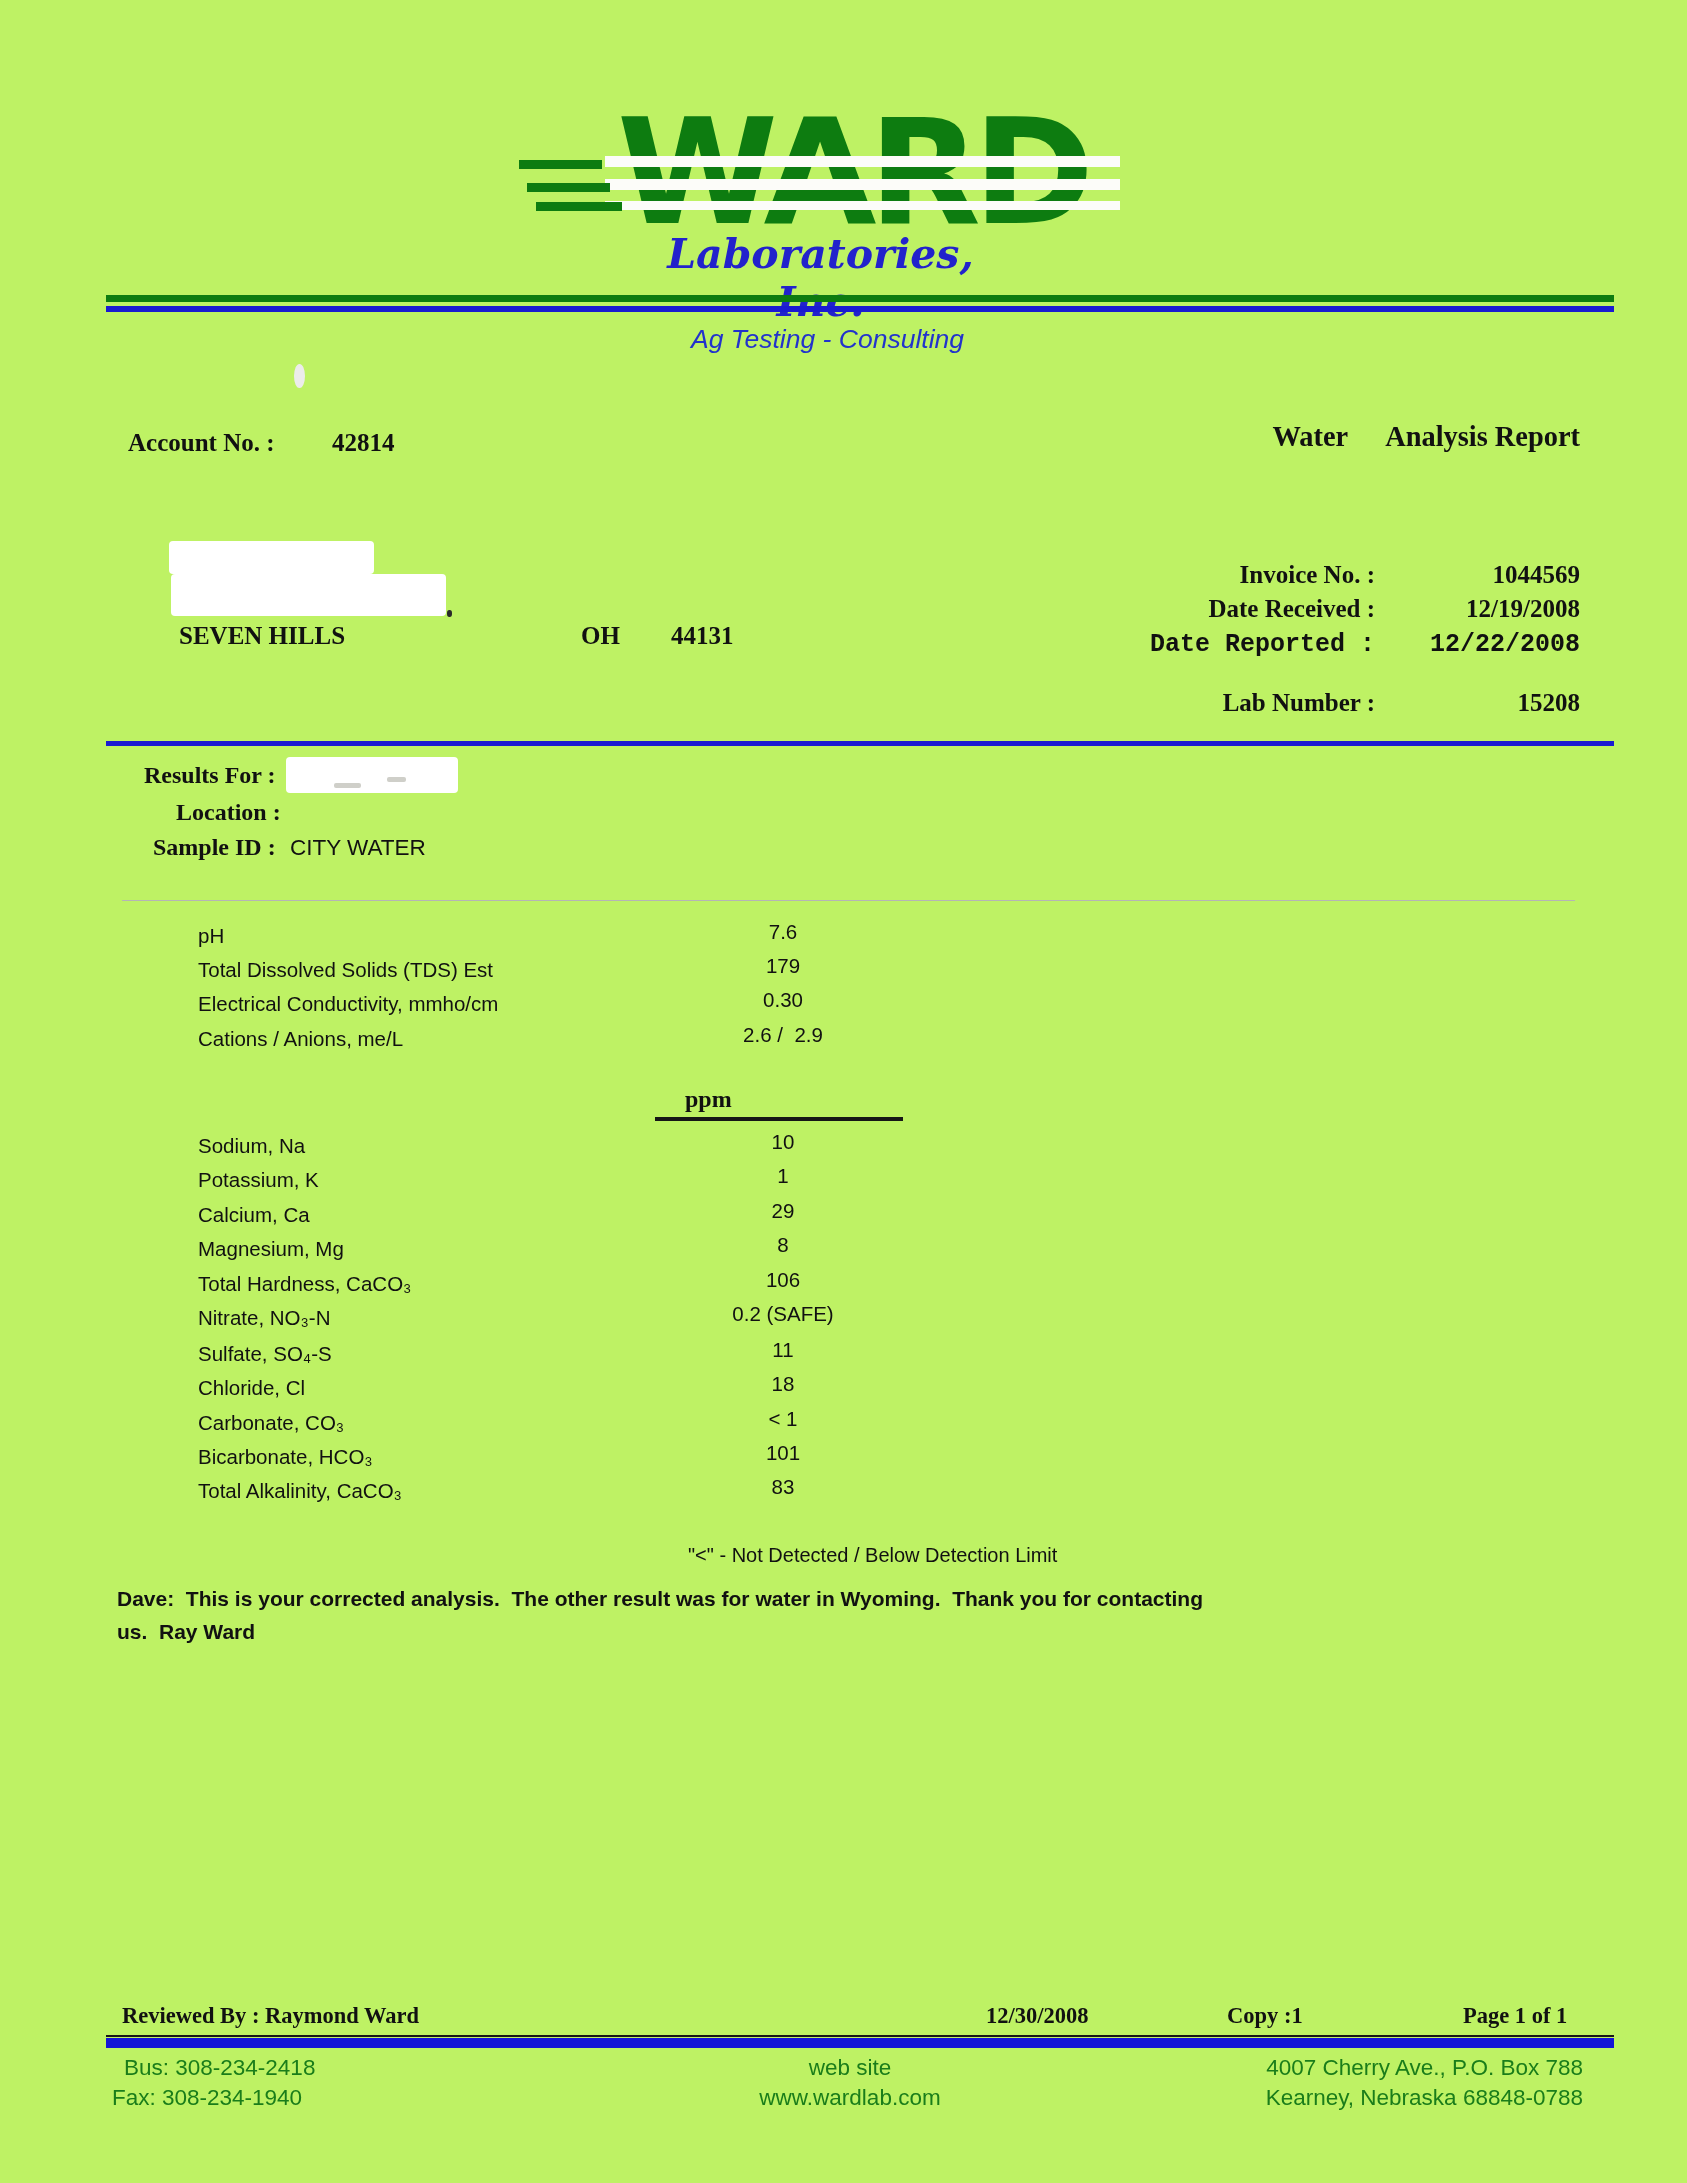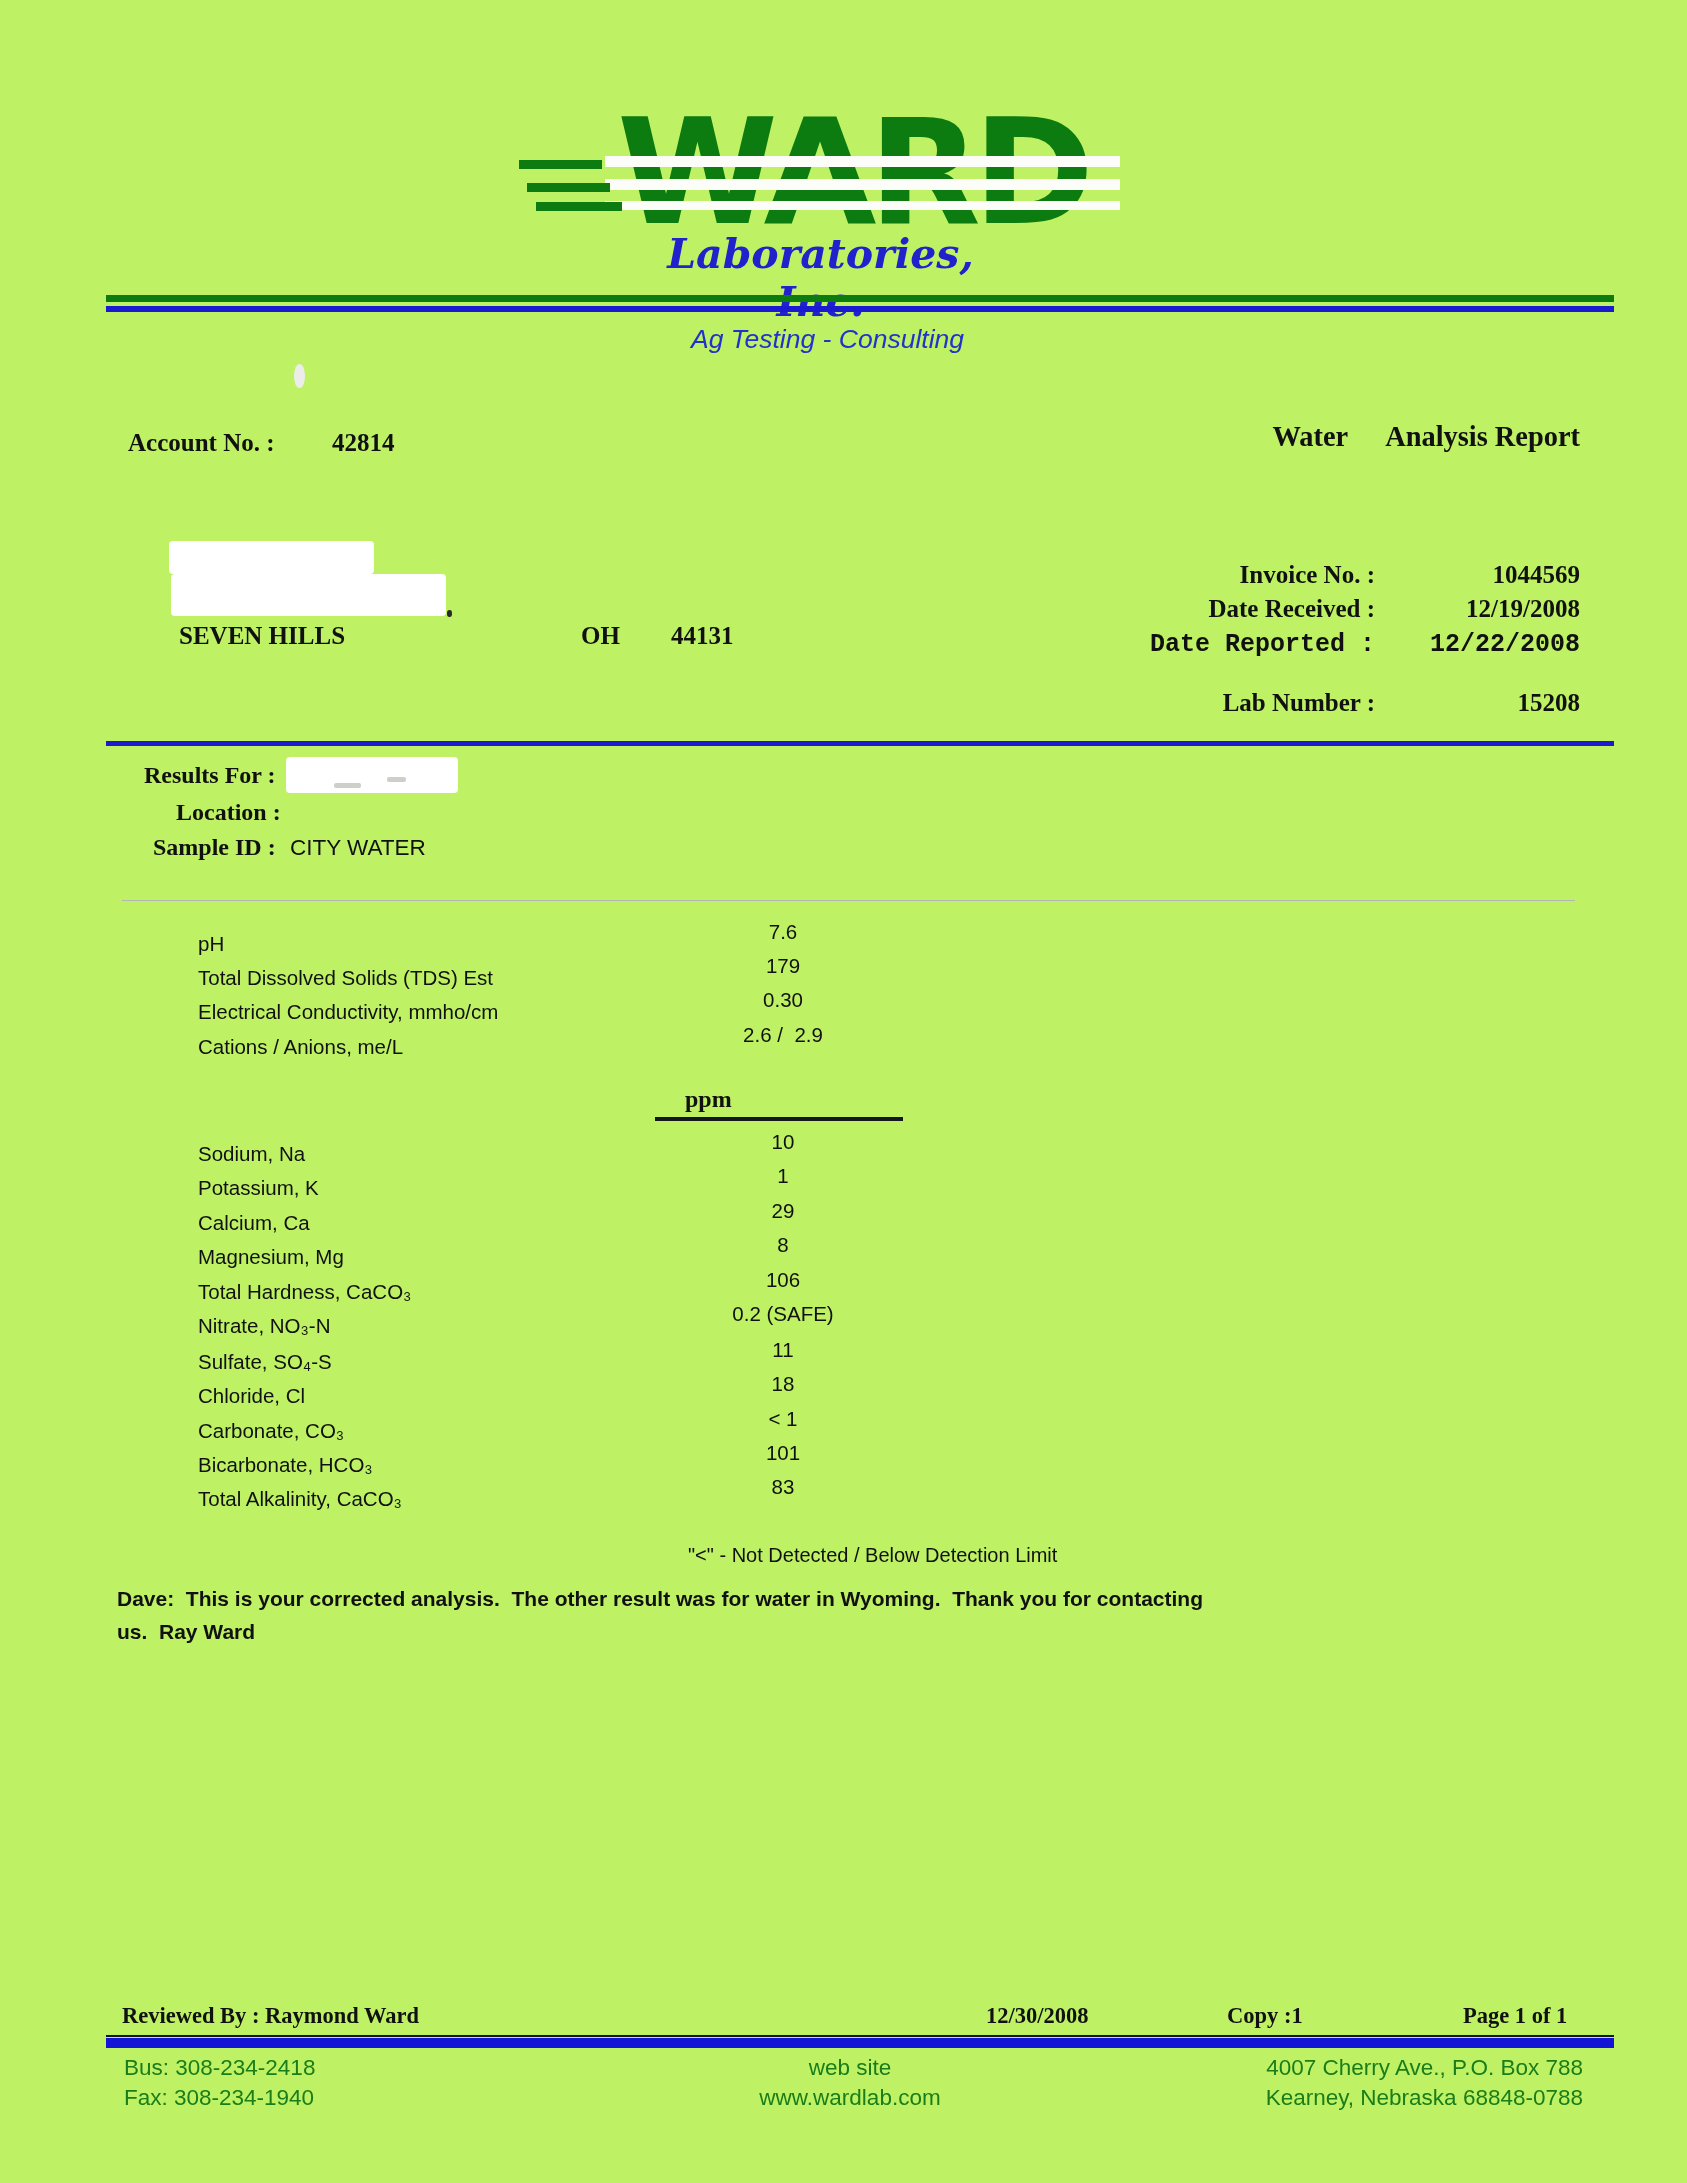--- a/index.html
+++ b/index.html
@@ -37,21 +37,21 @@
   .serif-b{font-family:"Liberation Serif","DejaVu Serif",serif;font-weight:bold;font-size:25px;}
   .title-row{position:absolute;top:421px;right:107px;display:flex;gap:37px;
     font-family:"Liberation Serif","DejaVu Serif",serif;font-weight:bold;font-size:28.4px;}
   .redact{position:absolute;background:#ffffff;border-radius:4px;}
   .inv-row{position:absolute;left:1097px;width:483px;display:flex;}
   .inv-label{width:278px;text-align:right;}
   .inv-value{flex:1;text-align:right;}
   
   .hairline{position:absolute;left:122px;top:900px;width:1453px;height:1.3px;background:#b5b5b5;}
   .t-row{position:absolute;left:198px;width:794px;height:28px;font-size:20.5px;}
-  .t-label{position:absolute;left:0;top:12px;white-space:pre;}
+  .t-label{position:absolute;left:0;top:4px;white-space:pre;}
   .t-value{position:absolute;left:486px;top:0;width:198px;text-align:center;white-space:pre;}
   .ppm-head{position:absolute;left:685px;top:1086px;width:198px;text-align:left;
     font-family:"Liberation Serif","DejaVu Serif",serif;font-weight:bold;font-size:24px;}
   .ppm-underline{position:absolute;left:655px;top:1117px;width:248px;height:4px;background:#161616;}
   .note{position:absolute;left:688px;top:1544px;font-size:20px;white-space:pre;}
   .comment-line{position:absolute;left:117px;font-size:21px;font-weight:bold;white-space:pre;}
   
   .foot-serif{font-family:"Liberation Serif","DejaVu Serif",serif;font-weight:bold;font-size:22.5px;}
   .foot-green{font-size:22.5px;color:#1a7d1a;white-space:pre;}
   .dot{position:absolute;border-radius:50%;background:#2a2a2a;}
@@ -199,21 +199,21 @@
 
   <div class="abs foot-serif" style="left:122px;top:2003px;">Reviewed By : Raymond Ward</div>
   <div class="abs foot-serif" style="left:986px;top:2003px;">12/30/2008</div>
   <div class="abs foot-serif" style="left:1227px;top:2003px;">Copy :1</div>
   <div class="abs foot-serif" style="left:1463px;top:2003px;">Page 1 of 1</div>
 
   <div class="rule" style="top:2035px;height:2px;background:#161616;"></div>
   <div class="rule" style="top:2038px;height:10px;background:#1414d6;"></div>
 
   <div class="abs foot-green" style="left:124px;top:2055px;">Bus: 308-234-2418</div>
-  <div class="abs foot-green" style="left:124px;top:2085px;">Fax: 308-234-1940</div>
+  <div class="abs foot-green" style="left:112px;top:2085px;">Fax: 308-234-1940</div>
 
   <div class="abs foot-green" style="left:741px;top:2055px;width:218px;text-align:center;">web site</div>
   <div class="abs foot-green" style="left:741px;top:2085px;width:218px;text-align:center;">www.wardlab.com</div>
 
   <div class="abs foot-green" style="left:1191px;top:2055px;width:392px;text-align:right;">4007 Cherry Ave., P.O. Box 788</div>
   <div class="abs foot-green" style="left:1191px;top:2085px;width:392px;text-align:right;">Kearney, Nebraska 68848-0788</div>
 
 </div>
 
 

